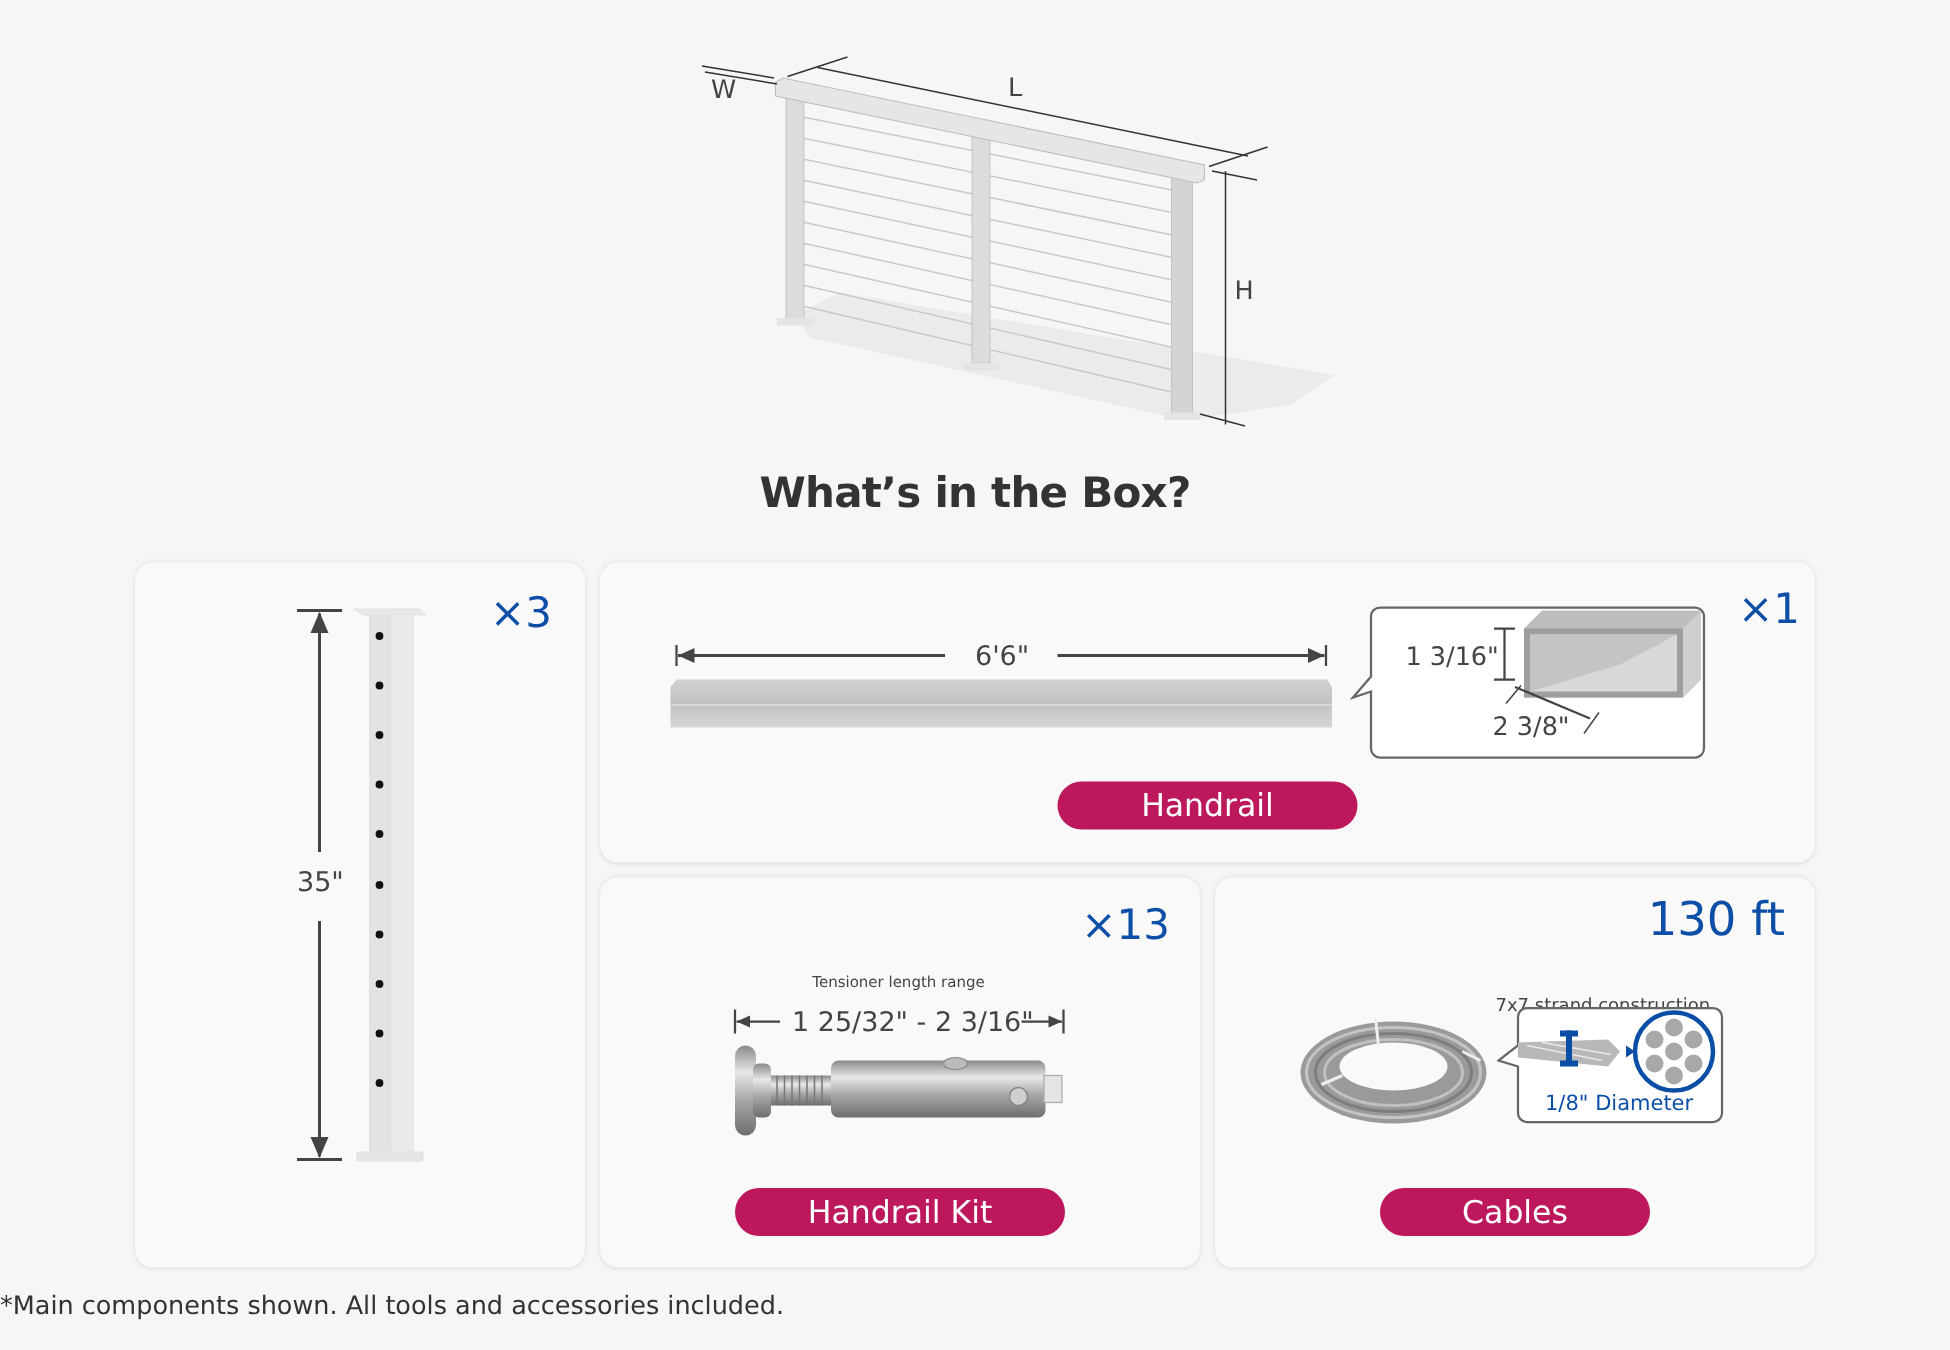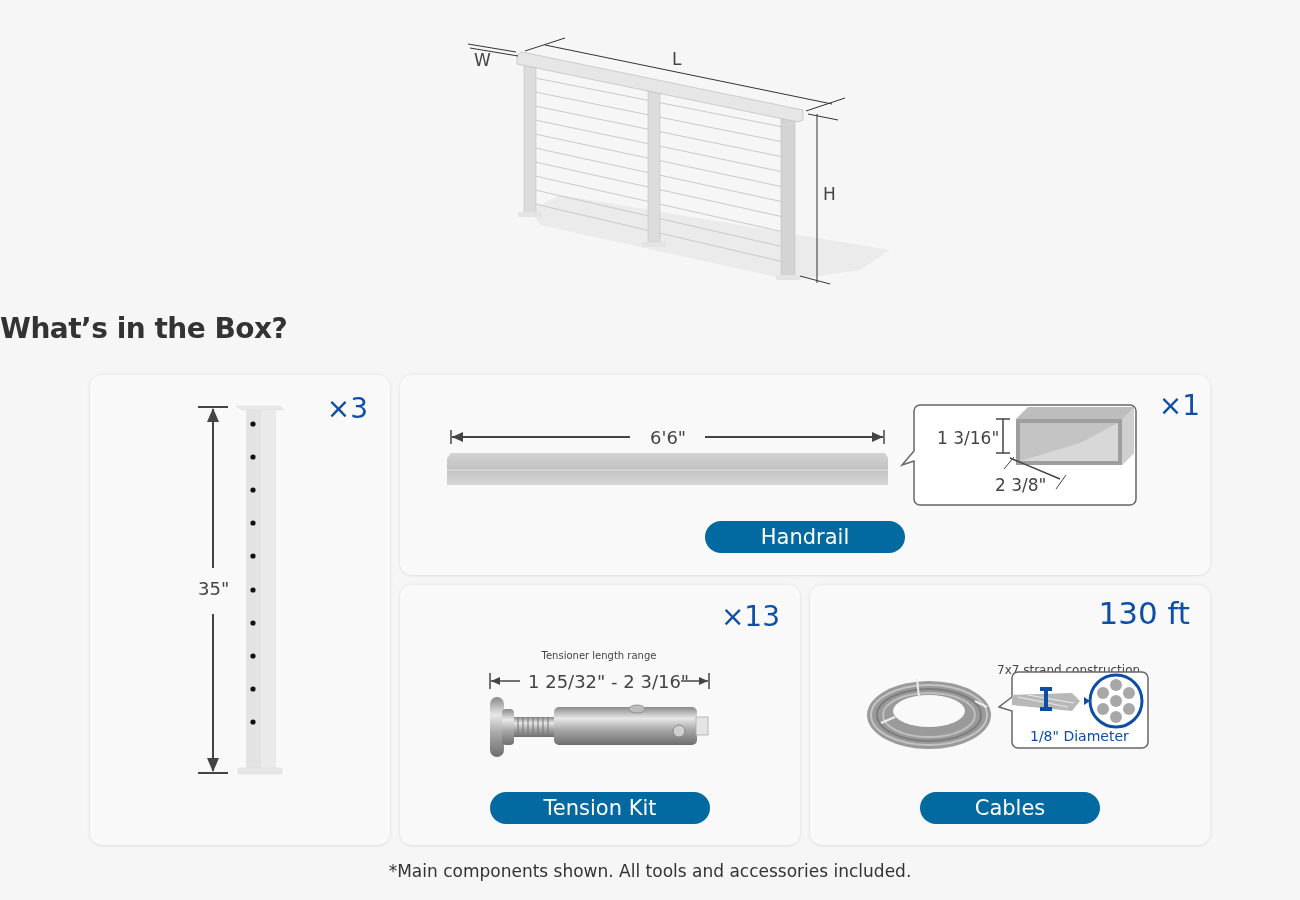--- a/index.html
+++ b/index.html
@@ -4,42 +4,42 @@
 <style>
   * { box-sizing: border-box; margin: 0; padding: 0; }
   html, body { width: 1300px; height: 900px; background: #f6f6f6; overflow: hidden; }
   body { position: relative; font-family: "Liberation Sans", sans-serif; color: #333; }
 
   .abs { position: absolute; }
 
   .hero { left: 380px; top: 30px; width: 540px; height: 270px; }
 
   .title {
-    left: 0; width: 1300px; top: 312px; text-align: left;
+    left: 0; width: 1300px; top: 312px; text-align: center;
     font-family: "DejaVu Sans", sans-serif; font-weight: bold; font-size: 28px;
     color: #333; letter-spacing: -0.5px;
   }
 
   .card {
     position: absolute; background: #f9f9f9; border-radius: 12px;
     box-shadow: 0 0 4px rgba(0,0,0,0.08), 0 1px 2px rgba(0,0,0,0.05);
   }
   .qty {
     position: absolute; color: #0d4ea6; font-family: "DejaVu Sans", sans-serif;
     font-size: 28px; line-height: 1;
   }
   .pill {
-    position: absolute; background: #0369a1; color: #fff; border-radius: 18px;
+    position: absolute; background: #be185d; color: #fff; border-radius: 18px;
     text-align: center; font-family: "DejaVu Sans", sans-serif; font-size: 21px;
     height: 32px; line-height: 33px;
   }
   .dimtext { position: absolute; color: #444; font-family: "DejaVu Sans", sans-serif; }
 
   .footer {
-    left: 0; width: 1300px; top: 861px; text-align: center;
+    left: 0; width: 1300px; top: 861px; text-align: left;
     font-family: "DejaVu Sans", sans-serif; font-size: 17px; color: #333;
   }
 </style>
 </head>
 <body>
 
 <div class="abs hero">
   <svg width="540" height="270" viewBox="380 30 540 270">
 
     <polygon points="530,210 560,195 890,250 860,270 790,280 540,225" fill="#e9e9e9" opacity="0.8"></polygon>
@@ -187,21 +187,21 @@
       <line x1="45" y1="24" x2="45" y2="44"></line>
         <line x1="50" y1="24" x2="50" y2="44"></line>
         <line x1="55" y1="24" x2="55" y2="44"></line>
         <line x1="60" y1="24" x2="60" y2="44"></line>
     </g>
     <rect x="66" y="14" width="143" height="38" rx="5" fill="url(#steel)"></rect>
     <rect x="208" y="24" width="12" height="18" fill="#e4e4e4" stroke="#aaa" stroke-width="0.8"></rect>
     <circle cx="191" cy="38" r="6" fill="#cfcfcf" stroke="#888" stroke-width="1"></circle>
     <ellipse cx="149" cy="16" rx="8" ry="4" fill="#bbb" stroke="#888" stroke-width="0.8"></ellipse>
   </svg>
-  <div class="pill" style="left:90px;top:207px;width:220px;">Tension Kit</div>
+  <div class="pill" style="left:90px;top:207px;width:220px;">Handrail Kit</div>
 </div>
 
 <div class="card" style="left:810px;top:585px;width:400px;height:260px;">
   <div class="qty" style="right:20px;top:13px;font-size:31px;">130 ft</div>
   <div class="dimtext" style="left:187px;top:78px;font-size:12px;">7x7 strand construction</div>
   <svg class="abs" style="left:55px;top:92px;" width="130" height="76" viewBox="0 0 130 76">
     <ellipse cx="64" cy="38" rx="62" ry="34" fill="#9a9a9a"></ellipse>
     <ellipse cx="64" cy="38" rx="58" ry="30" fill="none" stroke="#c4c4c4" stroke-width="2"></ellipse>
     <ellipse cx="64" cy="38" rx="52" ry="26" fill="none" stroke="#7d7d7d" stroke-width="2"></ellipse>
     <ellipse cx="64" cy="38" rx="46" ry="22" fill="none" stroke="#c0c0c0" stroke-width="2"></ellipse>

